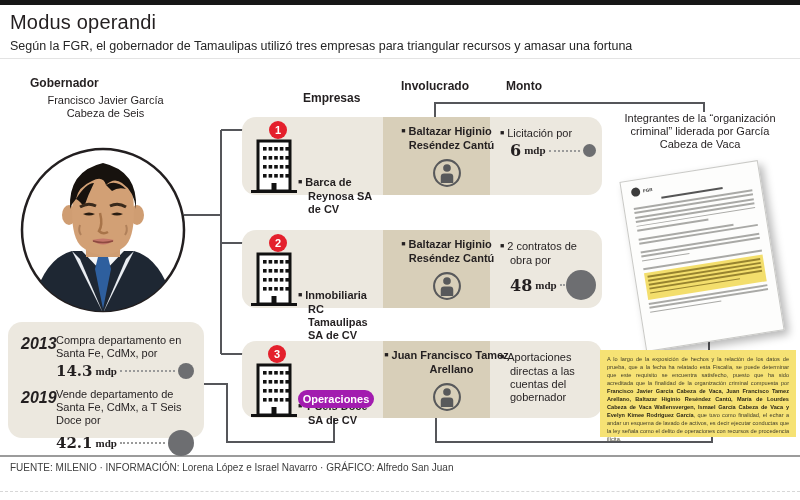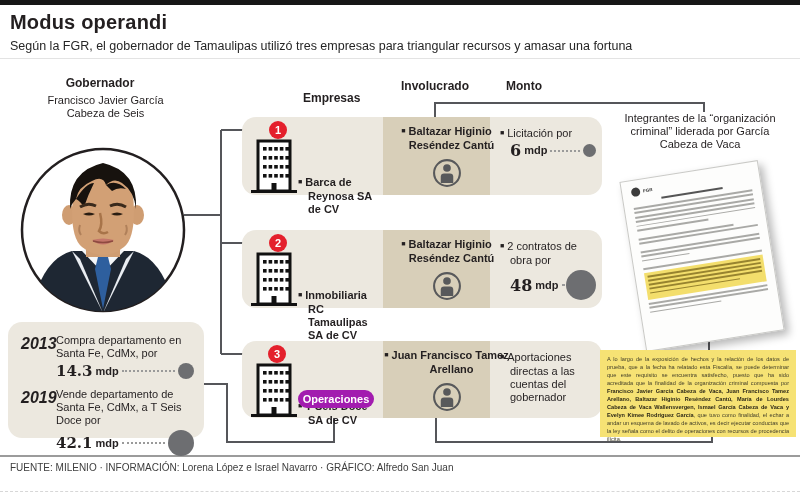--- a/index.html
+++ b/index.html
@@ -1,25 +1,25 @@
 <!DOCTYPE html>
 <html><head>
 <meta charset="utf-8">
 <style>
   * { margin:0; padding:0; box-sizing:border-box; }
   body { font-family:"Liberation Sans", sans-serif; background:#fff; color:#231f20; }
   #canvas { position:relative; width:800px; height:500px; background:#fff; overflow:hidden; }
 
   .topbar { position:absolute; left:0; top:0; width:800px; height:5px; background:#161616; }
-  .title { position:absolute; left:10px; top:11px; font-size:20px; font-weight:bold; letter-spacing:.2px; }
+  .title { position:absolute; left:10px; top:11px; font-size:20px; font-weight:normal; letter-spacing:.2px; }
   .subtitle { position:absolute; left:10px; top:39px; font-size:12.5px; color:#262626; }
   .subrule { position:absolute; left:0; top:58px; width:800px; height:1px; background:#e3e3e3; }
 
   .colhead { position:absolute; font-size:12px; font-weight:bold; }
-  .ch-gob { left:30px; top:76px; width:140px; text-align:center; }
+  .ch-gob { left:30px; top:76px; width:140px; }
   .ch-emp { left:303px; top:79px;margin-top:12px; }
   .ch-inv { left:401px; top:79px; }
   .ch-mon { left:506px; top:79px; }
   .ch-uif { left:620px; top:76px; width:160px; text-align:center; }
 
   .gov-name { position:absolute; left:18px; top:94px; width:175px; text-align:center;
               font-size:11px; line-height:13px; }
 
   .portrait { position:absolute; left:20px; top:147px; width:166px; height:166px; }
 
@@ -44,21 +44,21 @@
   .blt::before { content:"■"; font-size:7px; margin-right:3px; position:relative; top:-2px; }
   .tag-pill { position:absolute; left:56px; top:49px; width:76px; height:18px; background:#a21caf;
               color:#fff; font-size:11px; font-weight:bold; border-radius:10px;
               display:flex; align-items:center; justify-content:center; }
   .inv-cell { position:absolute; left:141px; top:0; width:127px; padding-top:8px;
               text-align:center; font-size:11px; font-weight:bold; line-height:13px; }
   .person { display:block; margin:6px auto 0 auto; }
   .monto { position:absolute; left:258px; top:10px; width:96px; font-size:11px; line-height:13px; }
   .amt { display:flex; align-items:center; margin-top:3px; }
   .amt .val { font-family:"DejaVu Serif", serif; font-weight:bold; font-size:16px; }
-  .amt .unit { font-family:Liberation Sans, sans-serif; font-weight:bold; font-size:11px; margin-left:3px; }
+  .amt .unit { font-family:Liberation Serif, serif; font-weight:bold; font-size:11px; margin-left:3px; }
   .leader { flex:1; border-bottom:2px dotted #9a9a9a; height:2px; margin:0 3px; }
   .gdot { border-radius:50%; background:#6d6e71; flex:none; }
   .d13 { width:13px; height:13px; }
   .d30 { width:30px; height:30px; }
   .d16 { width:16px; height:16px; }
   .d26 { width:26px; height:26px; }
 
   
   .timeline { position:absolute; left:8px; top:322px; width:196px; height:116px;
               background:#ece8df; border-radius:14px; z-index:1; }

